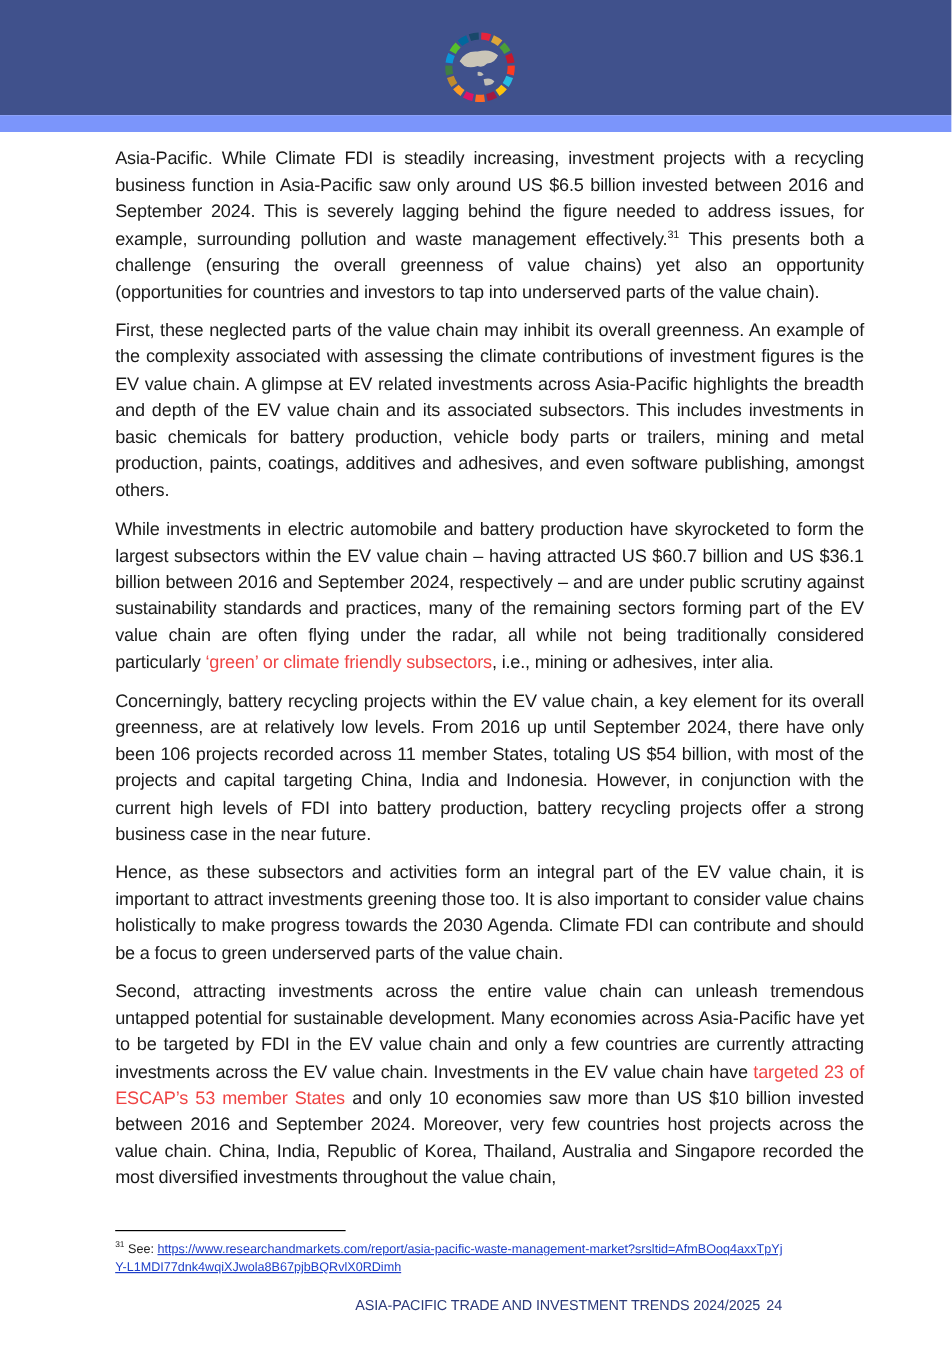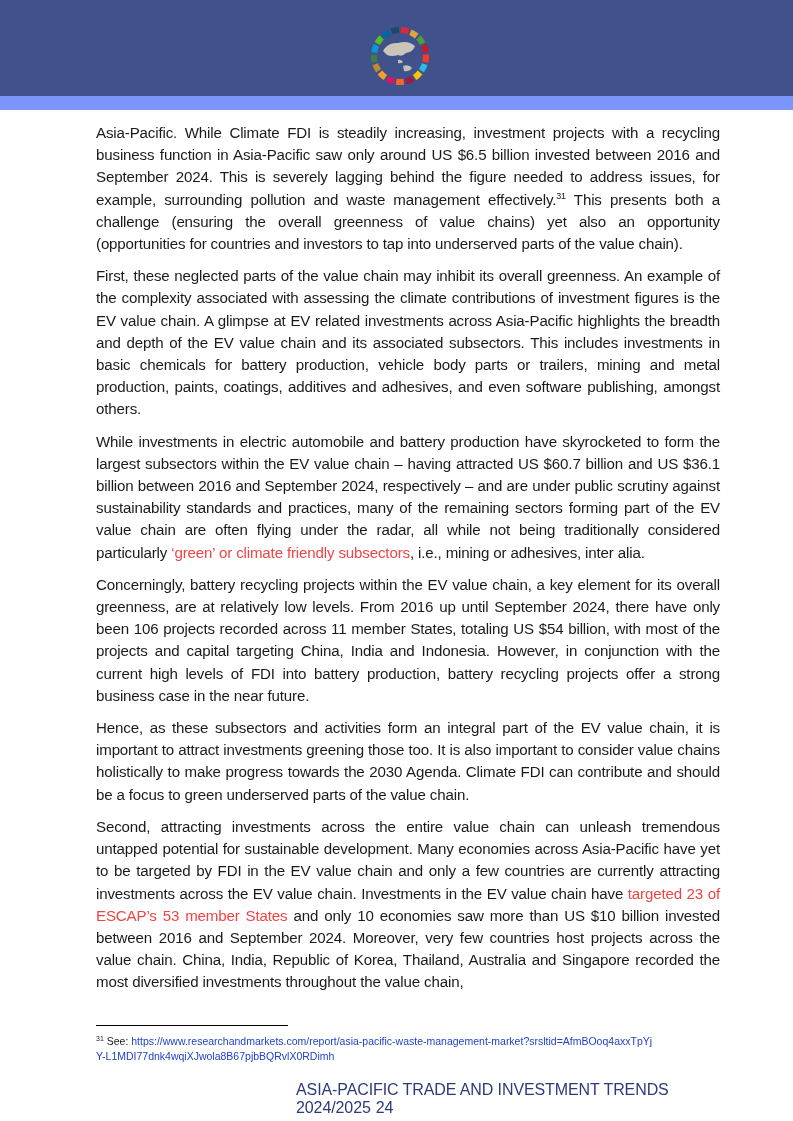--- a/index.html
+++ b/index.html
@@ -37,24 +37,24 @@
   .muted { color: #ef4444; }
   .fn-rule {
     position: absolute; left: 96px; top: 1025px; width: 192px; height: 1px;
     background: #000;
   }
   .footnote {
     position: absolute; left: 96px; top: 1034px; width: 560px;
     font-size: 10.5px; line-height: 15px; color: #1a1a1a;
   }
   .footnote sup { font-size: 7px; vertical-align: super; line-height: 0; }
-  .footnote a { color: #1f3fc9; word-break: break-all; }
+  .footnote a { color: #1f3fc9; text-decoration: underline; word-break: break-all; }
   .running-footer {
     position: absolute; left: 296px; top: 1081px; width: 420px;
-    font-size: 16px; color: #2c3a7a; letter-spacing: -0.1px;
+    font-size: 12px; color: #2c3a7a; letter-spacing: -0.1px;
   }
   .running-footer .pg { margin-left: 5px; }
 </style>
 </head>
 <body>
 
 <div class="header-band"></div>
 <div class="header-stripe"></div>
 
 <svg class="logo" viewBox="0 0 64 64">

